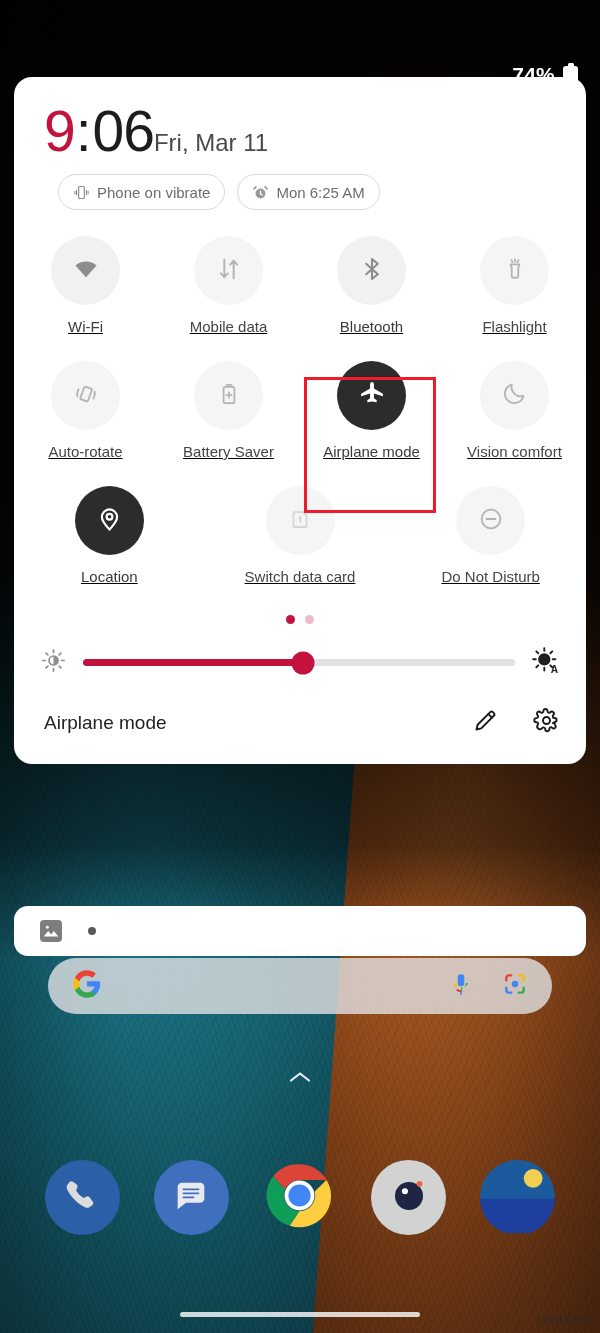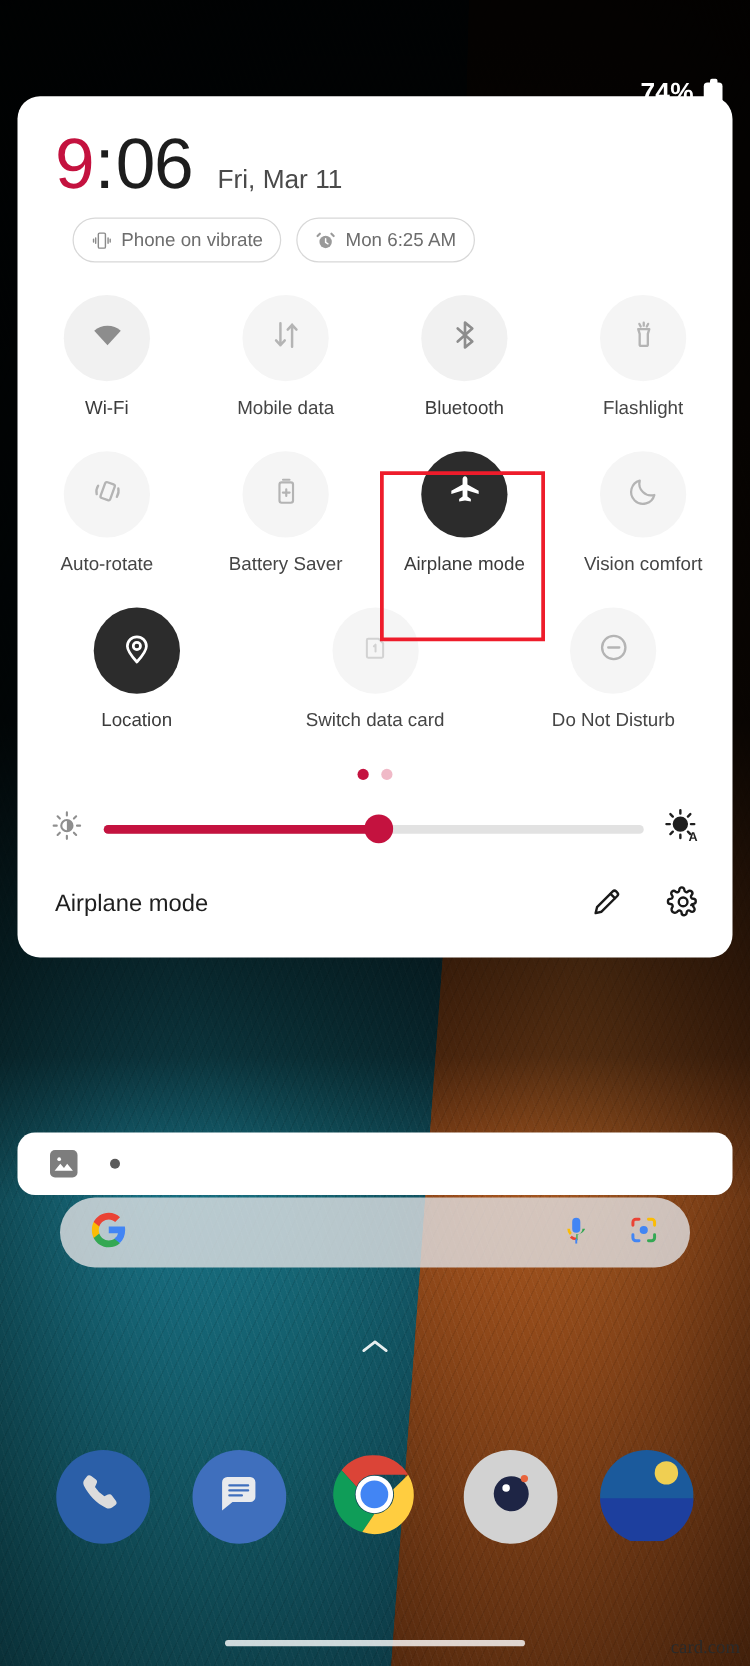--- a/index.html
+++ b/index.html
@@ -51,34 +51,34 @@
   #qs-panel {
     position: absolute; left: 14px; top: 77px; width: 572px;
     background: #fff; border-radius: 18px; padding: 26px 0 0 0;
   }
 
   
   #clock-row { display: flex; align-items: baseline; padding: 0 30px; }
   #clock-hour   { font-size: 57px; color: #c4123f; letter-spacing: -1px; line-height: 1; }
   #clock-colon  { font-size: 57px; color: #1d1d1d; line-height: 1; margin: 0 1px; }
   #clock-minute { font-size: 57px; color: #1d1d1d; letter-spacing: -1px; line-height: 1; }
-  #clock-date   { font-size: 21px; color: #4a4a4a; margin-left: 20px; }
+  #clock-date   { font-size: 24px; color: #4a4a4a; margin-left: 0; }
 
   
   #chip-row { display: flex; gap: 12px; padding: 14px 0 0 44px; }
   .chip {
     display: flex; align-items: center; gap: 7px;
     border: 1px solid #d8d8d8; border-radius: 18px;
     height: 36px; padding: 0 14px; color: #6d6d6d; font-size: 15px; white-space: nowrap;
   }
   .chip svg { display: block; }
 
   
   #tiles { padding: 26px 0 0 0; }
-  .tile-row { display: flex; }
+  .tile-row { display: flex; text-decoration: underline; }
   .tile {
     flex: 1; display: flex; flex-direction: column; align-items: center;
     padding-bottom: 26px; position: relative;
   }
   .tile-circle {
     width: 69px; height: 69px; border-radius: 50%;
     display: flex; align-items: center; justify-content: center;
     background: #f1f1f1;
   }
   .tile.active .tile-circle { background: #2c2c2c; }

